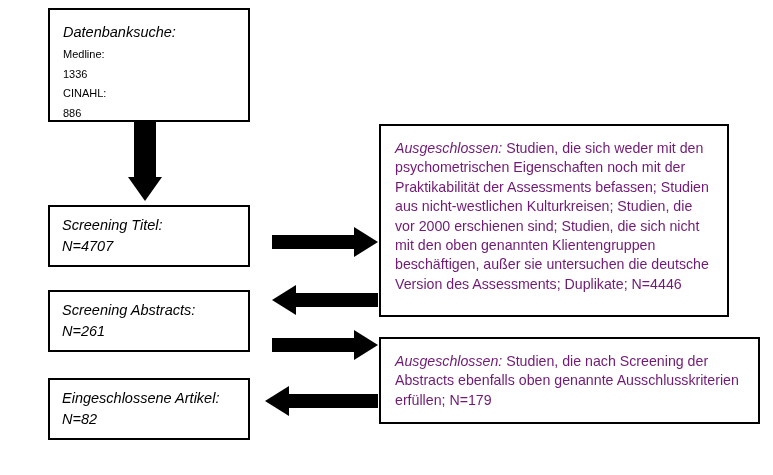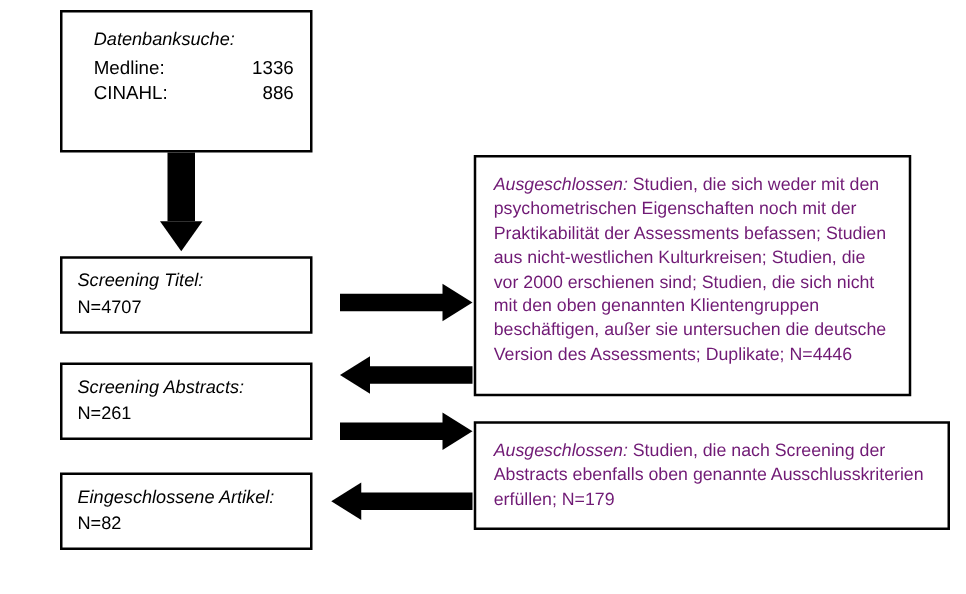--- a/index.html
+++ b/index.html
@@ -28,47 +28,48 @@
     font-style: italic;
     font-size: 14.5px;
     line-height: 21px;
     white-space: nowrap;
   }
 
   .n-line {
     font-size: 14.5px;
     line-height: 21px;
     white-space: nowrap;
+    font-style: italic;
   }
 
   
   #db-box {
     left: 48px;
     top: 8px;
     width: 202px;
     height: 114px;
-    padding-left: 12px;
   }
   #db-box .pad {
     padding: 11px 13px 0 13px;
   }
   #db-box .db-title {
     font-style: italic;
     font-size: 14.5px;
     line-height: 22px;
     margin-bottom: 2px;
   }
   .db-row {
     display: flex;
     justify-content: space-between;
-    font-size: 15px;
+    font-size: 11px;
     line-height: 19.5px;
+    flex-direction: column;
   }
   .db-row .src { text-align: left; }
-  .db-row .cnt { text-align: center; }
+  .db-row .cnt { text-align: left; }
 
   
   #screen-title-box {
     left: 48px;
     top: 205px;
     width: 202px;
     height: 62px;
   }
   #screen-abstract-box {
     left: 48px;

